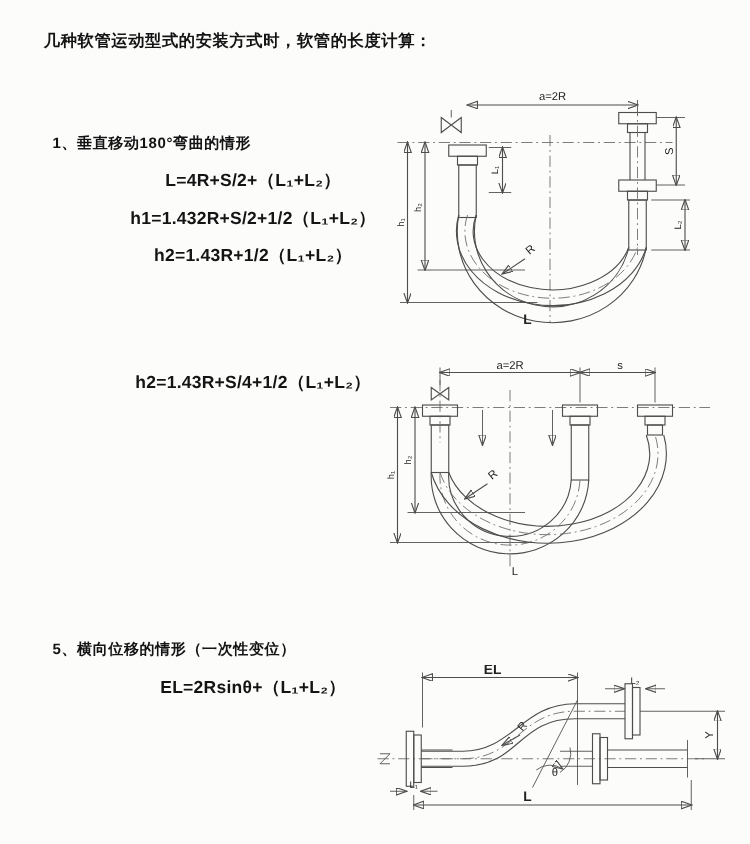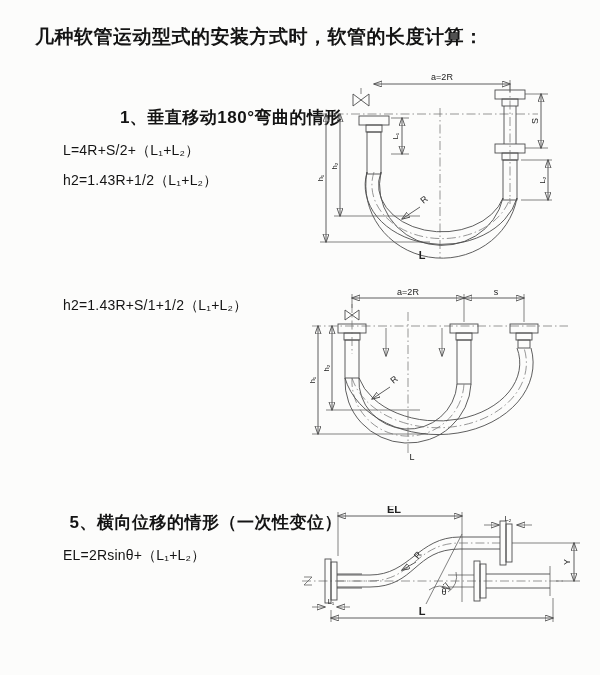--- a/index.html
+++ b/index.html
@@ -7,38 +7,38 @@
     width:600px;height:675px;
     background:#fbfbfa;
     font-family:"Liberation Sans","DejaVu Sans",sans-serif;
     color:#141414;
     position:relative;
     overflow:hidden;
   }
   .page{position:absolute;inset:0;background:#fcfcfb;}
   .doc-title{
     position:absolute;left:35px;top:24px;
-    font-size:19px;font-weight:bold;letter-spacing:0.5px;
+    font-size:13px;font-weight:bold;letter-spacing:0.5px;
   }
   .section{position:absolute;width:300px;}
   .sec1{left:42px;top:106px;}
   .sec2{left:42px;top:297px;}
   .sec3{left:42px;top:511px;}
   .sec-heading{
-    font-size:17px;font-weight:bold;letter-spacing:0.5px;
-    margin:0 0 13px 0;white-space:nowrap;text-align:right;
+    font-size:12px;font-weight:bold;letter-spacing:0.5px;
+    margin:0 0 13px 0;white-space:nowrap;
   }
   .formula{
-    font-size:14px;font-weight:normal;letter-spacing:0.2px;
-    margin:0 0 13px 21px;line-height:17px;white-space:nowrap;
+    font-size:14px;font-weight:bold;letter-spacing:0.2px;
+    margin:0 0 13px 21px;line-height:17px;white-space:nowrap;text-align:center;
   }
   .diagram{position:absolute;text-align:center;}
   .dg1{left:312px;top:66px;}
   .dg2{left:306px;top:284px;}
-  .dg3{left:298px;top:506px;}
+  .dg3{left:298px;top:532px;}
   svg{display:block;}
   svg line,svg path,svg rect,svg polyline,svg circle{
     stroke:#4d4d4d;stroke-width:0.9;fill:none;
   }
   svg text{
     fill:#222;stroke:none;
     font-family:"Liberation Sans","DejaVu Sans",sans-serif;
   }
   .dimtxt{font-size:9px;}
   .dimtxt-sm{font-size:7.5px;}
@@ -50,25 +50,26 @@
 </head>
 <body>
 
 <div class="page">
 
   <div class="doc-title">几种软管运动型式的安装方式时，软管的长度计算：</div>
 
   <div class="section sec1">
     <div class="sec-heading">1、垂直移动180°弯曲的情形</div>
     <div class="formula">L=4R+S/2+（L₁+L₂）</div>
+    <div class="formula">h1=1.432R+S/2+1/2（L₁+L₂）</div>
     <div class="formula">h2=1.43R+1/2（L₁+L₂）</div>
   </div>
 
   <div class="section sec2">
-    <div class="formula">h2=1.43R+S/1+1/2（L₁+L₂）</div>
+    <div class="formula">h2=1.43R+S/4+1/2（L₁+L₂）</div>
   </div>
 
   <div class="section sec3">
     <div class="sec-heading">5、横向位移的情形（一次性变位）</div>
     <div class="formula">EL=2Rsinθ+（L₁+L₂）</div>
   </div>
 
   <div class="diagram dg1">
     <svg width="248" height="198" viewBox="0 0 248 198">
       <defs>

